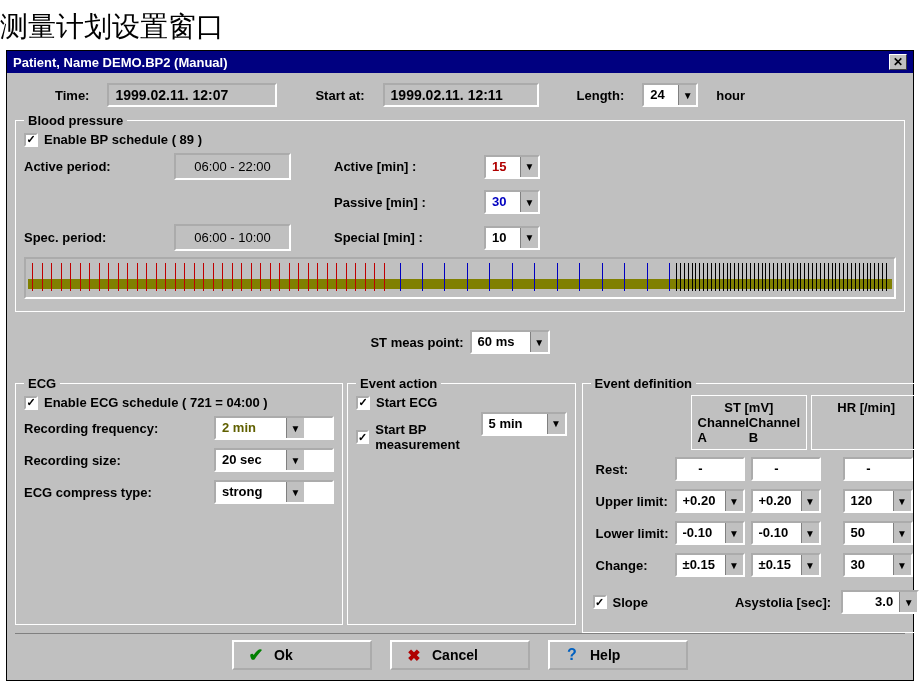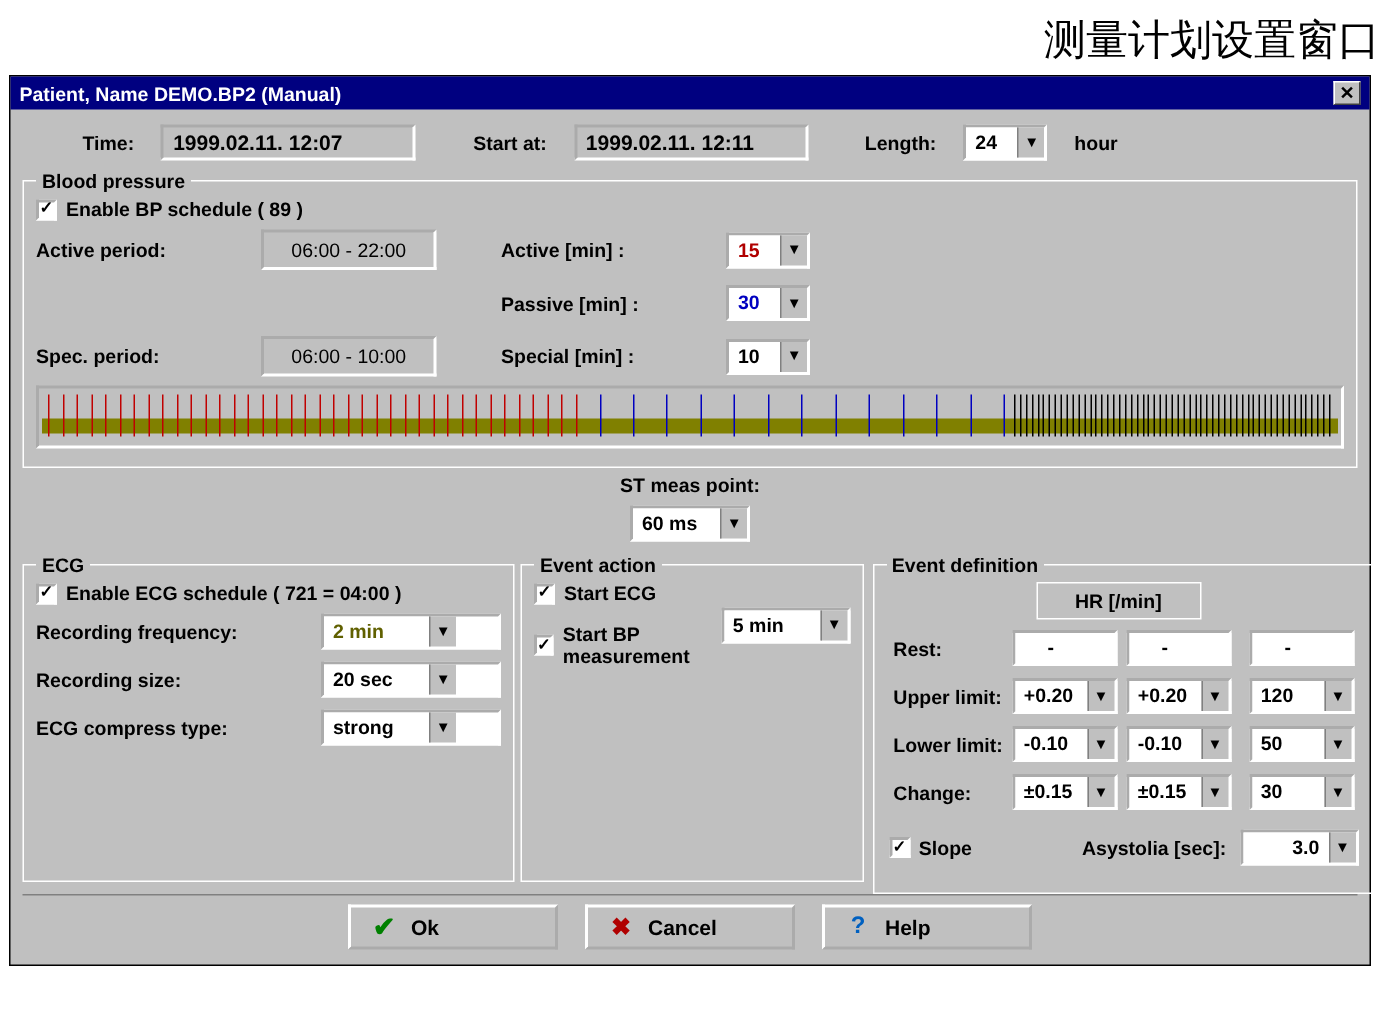--- a/index.html
+++ b/index.html
@@ -5,21 +5,21 @@
   * { box-sizing: border-box; }
   body {
     margin: 0;
     font-family: Arial, sans-serif;
     font-size: 13px;
     background: #fff;
     width: 920px;
   }
   .page-title {
     font-size: 28px;
-    text-align: right;
+    text-align: left;
     padding: 8px 0 4px 0;
     font-family: "SimSun", serif;
   }
   .window {
     margin: 0 6px 6px 6px;
     border: 1px solid #000;
     background: #c0c0c0;
   }
   .titlebar {
     background: #000080;
@@ -96,21 +96,21 @@
   }
   .tl-bar {
     position:absolute; left:0; right:0; bottom:6px; height:10px;
     background:#808000;
   }
   .tl-ticks { position:absolute; left:0; right:0; top:0; bottom:0; }
   .tick { position:absolute; top:2px; width:1px; height:28px; }
   .tick.red { background:#c00000; }
   .tick.blue { background:#0000c0; }
   .tick.black { background:#000; }
-  .st-row { display:flex; align-items:center; justify-content:center; gap:6px; margin:4px 0;flex-direction:column;}
+  .st-row { display:flex; align-items:center; justify-content:center; gap:6px; margin:18px 0;}
   .split { display:flex; gap:6px; }
   .split .left { flex:0 0 48%; display:flex; gap:4px;}
   .split .right { flex:1; }
   .ecg-grid { display:grid; grid-template-columns: 190px 120px; row-gap:8px; align-items:center; margin-top:6px;}
   .event-def .cols { display:flex; gap:4px; }
   .event-def .stcol, .event-def .hrcol {
     border:1px groove #fff; padding:4px 6px;
   }
   .event-def .stcol { flex:1; }
   .event-def .hrcol { width:110px; }
@@ -397,20 +397,27 @@
             </div>
           </div>
         </fieldset>
       </div>
 
       <div class="right">
         <fieldset class="event-def" style="height:100%;">
           <legend>Event definition</legend>
           <div class="cols">
             <div style="width:96px;"></div>
+            <div class="stcol">
+              <div class="hdr">ST [mV]</div>
+              <div style="display:flex; justify-content:space-around; font-weight:bold;">
+                <span>Channel A</span>
+                <span>Channel B</span>
+              </div>
+            </div>
             <div class="hrcol">
               <div class="hdr">HR [/min]</div>
             </div>
           </div>
 
           <table>
             <tbody>
                 <tr>
               <td class="lbl2">Rest:</td>
               <td>

